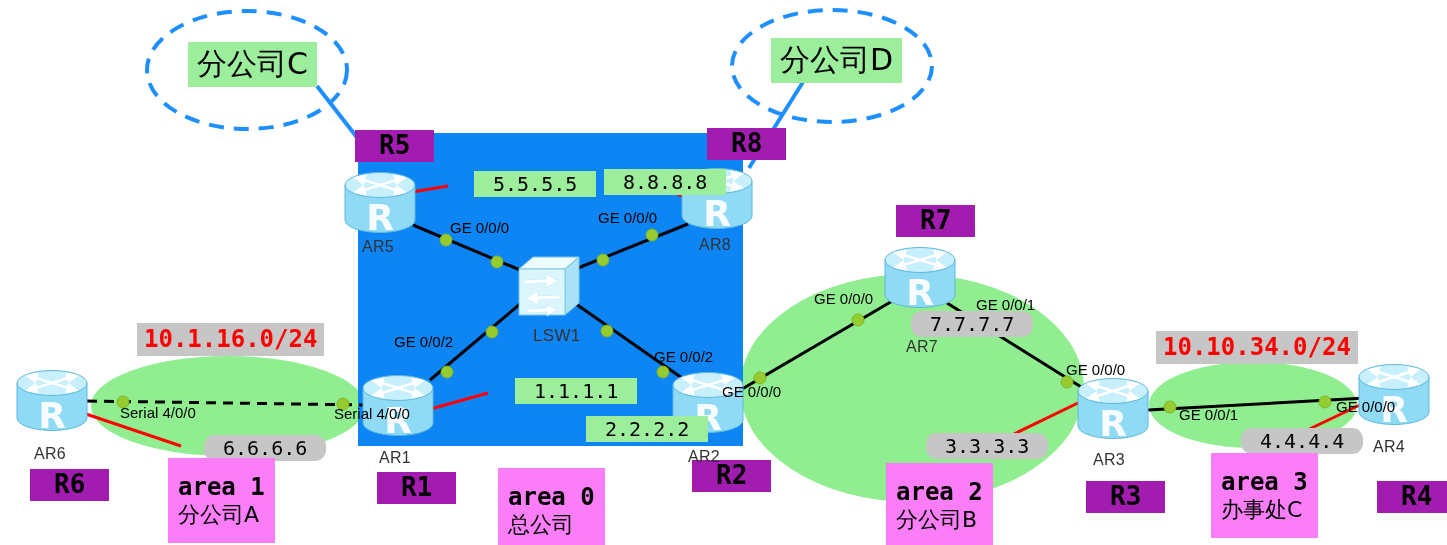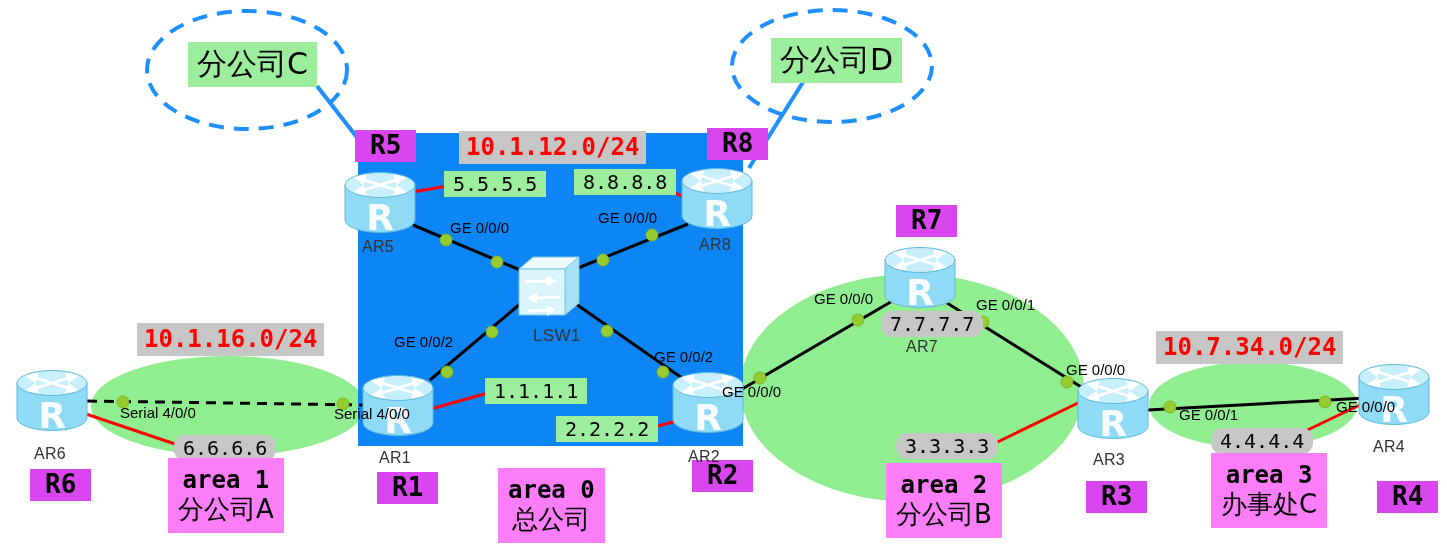--- a/index.html
+++ b/index.html
@@ -1,31 +1,31 @@
 <!DOCTYPE html>
 <html><head>
 <meta charset="utf-8">
 <style>
   html,body{margin:0;padding:0;background:#fff;}
   #canvas{position:relative;width:1447px;height:545px;overflow:hidden;background:#ffffff;
           font-family:"DejaVu Sans Mono",monospace;}
   #bg{position:absolute;left:0;top:0;}
   .dev{position:absolute;}
   .lbl{position:absolute;white-space:nowrap;color:#000;}
-  .badge{font-size:26px;font-weight:600;background:#d946ef;padding:1px 15px;line-height:1.15;}
-  .ip{font-size:20px;padding:1px 9px;line-height:1.2;}
+  .badge{font-size:26px;font-weight:600;background:#a21caf;padding:1px 24px;line-height:1.15;}
+  .ip{font-size:20px;padding:1px 19px;line-height:1.2;margin-left:30px;}
   .ip.green{background:#9cee9c;}
   .ip.gray{background:#c6c6c6;border-radius:11px;}
   .subnet{font-size:24px;font-weight:700;color:#ff0000;background:#c6c6c6;padding:2px 7px;line-height:1.2;}
   .iface{font-family:"Liberation Sans",sans-serif;font-size:15px;color:#000;}
   .devname{font-family:"Liberation Sans",sans-serif;font-size:16px;color:#333;letter-spacing:.3px;}
   .devname.sw{font-size:17px;margin-left:12px;}
-  .areabox{background:#fb7ef8;padding:9px 10px;text-align:center;line-height:1.15;}
+  .areabox{background:#fb7ef8;padding:16px 10px;line-height:1.15;}
   .areabox .l1{display:block;font-size:24px;font-weight:600;}
-  .areabox .l2{display:block;font-size:26px;font-family:"DejaVu Sans",sans-serif;}
+  .areabox .l2{display:block;font-size:22px;font-family:"DejaVu Sans",sans-serif;}
   .cloudlabel{font-size:30px;background:#9cee9c;padding:2px 9px;font-family:"DejaVu Sans",sans-serif;}
 </style>
 </head>
 <body>
 
 <div id="canvas">
 
   <svg id="bg" width="1447" height="545" viewBox="0 0 1447 545">
 
     <ellipse cx="228" cy="406" rx="137" ry="50" fill="#90ee90"></ellipse>
@@ -208,23 +208,22 @@
 
   <div class="lbl ip green" style="left:444px;top:171px">5.5.5.5</div>
   <div class="lbl ip green" style="left:574px;top:169px">8.8.8.8</div>
   <div class="lbl ip green" style="left:485px;top:378px">1.1.1.1</div>
   <div class="lbl ip green" style="left:556px;top:416px">2.2.2.2</div>
   <div class="lbl ip gray" style="left:174px;top:435px">6.6.6.6</div>
   <div class="lbl ip gray" style="left:881px;top:311px">7.7.7.7</div>
   <div class="lbl ip gray" style="left:896px;top:433px">3.3.3.3</div>
   <div class="lbl ip gray" style="left:1211px;top:428px">4.4.4.4</div>
 
-  <div class="lbl subnet" style="left:459px;top:131px">10.1.12.0/24</div>
   <div class="lbl subnet" style="left:137px;top:323px">10.1.16.0/24</div>
-  <div class="lbl subnet" style="left:1156px;top:331px">10.7.34.0/24</div>
+  <div class="lbl subnet" style="left:1156px;top:331px">10.10.34.0/24</div>
 
   <div class="lbl devname" style="left:362px;top:238px">AR5</div>
   <div class="lbl devname" style="left:699px;top:236px">AR8</div>
   <div class="lbl devname" style="left:379px;top:449px">AR1</div>
   <div class="lbl devname" style="left:688px;top:448px">AR2</div>
   <div class="lbl devname" style="left:34px;top:445px">AR6</div>
   <div class="lbl devname" style="left:906px;top:338px">AR7</div>
   <div class="lbl devname" style="left:1093px;top:451px">AR3</div>
   <div class="lbl devname" style="left:1373px;top:438px">AR4</div>
   <div class="lbl devname sw" style="left:521px;top:326px">LSW1</div>

